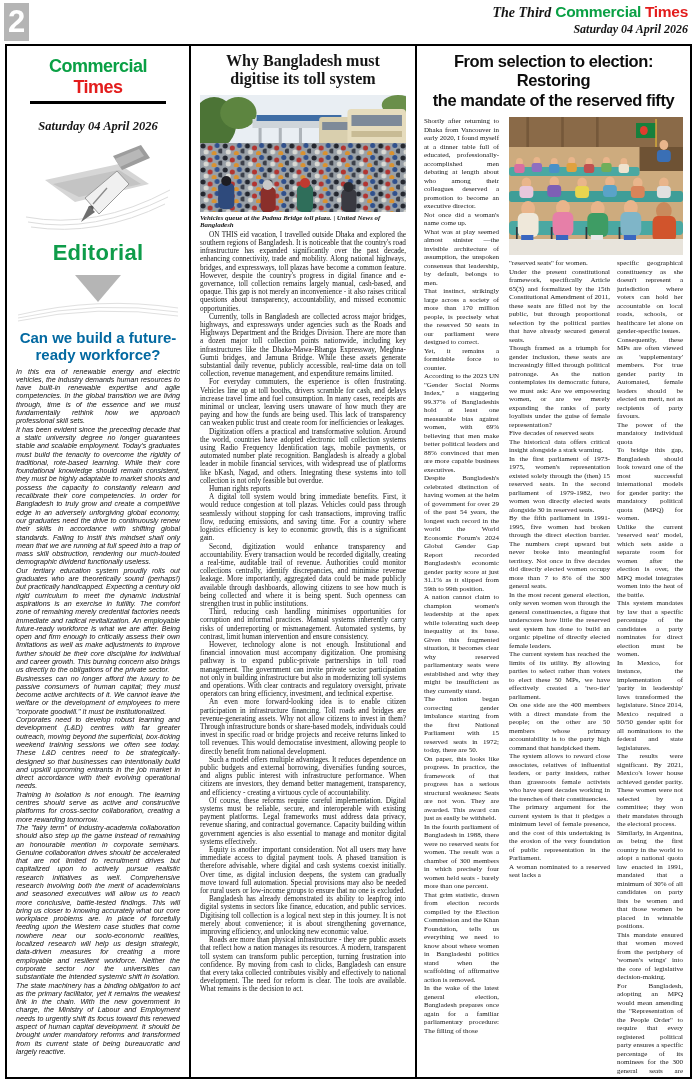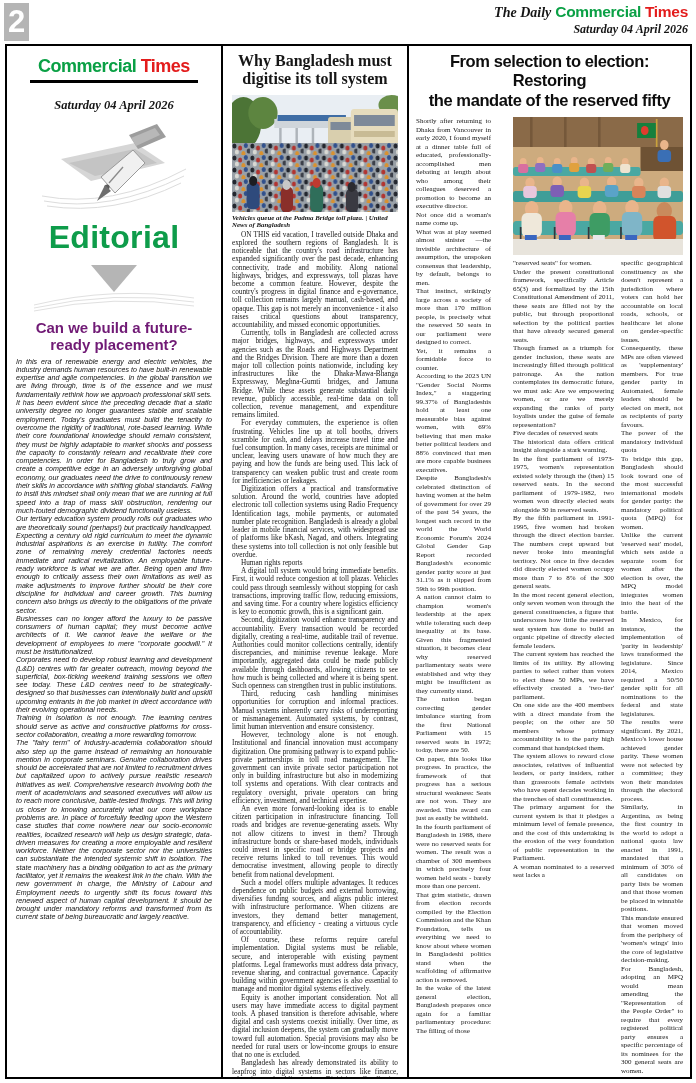--- a/index.html
+++ b/index.html
@@ -15,69 +15,69 @@
   .mh-prefix { font-style:italic; font-weight:bold; font-size:14px; }
   .mh-green { color:#0aa045; font-family:"Liberation Sans",sans-serif; font-weight:bold; font-size:15.5px; letter-spacing:-0.3px; }
   .mh-red { color:#e31c1c; font-family:"Liberation Sans",sans-serif; font-weight:bold; font-size:15.5px; letter-spacing:-0.3px; }
   .mh-date { font-style:italic; font-weight:bold; font-size:12px; margin-top:2px; }
 
   
   .frame { position:absolute; top:44px; left:5px; width:687px; height:1035px;
     border:2px solid #000; display:flex; overflow:hidden; background:#fff; }
 
   
-  .col-left { width:216px; border-right:2px solid #000; padding:10px 9px 8px;
+  .col-left { width:184px; border-right:2px solid #000; padding:10px 9px 8px;
     overflow:hidden; position:relative; }
   .ct-logo { text-align:center; font-family:"Liberation Sans",sans-serif;
     font-weight:bold; font-size:18px; letter-spacing:-0.5px;
     border-bottom:3px solid #000; padding-bottom:3px; margin:0 14px; }
   .ct-green { color:#0aa045; } .ct-red { color:#e31c1c; }
   .ed-date { text-align:center; font-style:italic; font-weight:bold; font-size:12.5px; margin-top:15px; }
   .pen-wrap { text-align:center; margin-top:8px; position:relative; z-index:1; }
   .ed-label { color:#0e9c4a; font-family:"Liberation Sans",sans-serif; font-weight:bold;
-    font-size:32px; text-align:center; letter-spacing:0.3px; margin-top:2px; position:relative; z-index:1; }
+    font-size:22px; text-align:center; letter-spacing:0.3px; margin-top:2px; position:relative; z-index:1; }
   .tri { width:0; height:0; border-left:23px solid transparent; border-right:23px solid transparent;
     border-top:27px solid #b5b5b5; margin:9px auto 0; }
   .swoosh-wrap { text-align:center; margin-top:-4px; }
-  .ed-title { color:#701a75; font-family:"Liberation Sans",sans-serif; font-weight:bold;
+  .ed-title { color:#0369a1; font-family:"Liberation Sans",sans-serif; font-weight:bold;
     font-size:15px; text-align:center; line-height:1.12; margin:2px 0 4px; position:relative; z-index:1; }
   .ed-body { font-family:"Liberation Sans",sans-serif; font-style:italic; font-size:7.1px;
     line-height:8.3px; text-align:justify; color:#121212; position:relative; z-index:1; }
   .ed-body p { margin:0; }
 
   
-  .col-mid { width:186px; border-right:2px solid #000; padding:6px 9px 4px; overflow:hidden; }
+  .col-mid { width:226px; border-right:2px solid #000; padding:6px 9px 4px; overflow:hidden; }
   .mid-title { font-weight:bold; font-size:16px; text-align:center; line-height:1.15; margin:0 4px 6px; }
   .photo-toll { width:100%; height:117px; display:block; }
   .mid-caption { font-size:6.9px; font-style:italic; font-weight:bold; margin:2px 0 3px; }
   .mid-body { font-size:7.25px; line-height:8.2px; text-align:justify; }
   .mid-body p { margin:0; text-indent:9px; }
 
   
   .col-right { flex:1; padding:6px 7px 4px; overflow:hidden; }
   .r-title { font-family:"Liberation Sans",sans-serif; font-weight:bold; font-size:16.5px;
     line-height:1.18; text-align:center; letter-spacing:-0.4px; margin:0 0 7px; color:#0d0d0d; }
-  .r-row { display:flex; gap:22px; height:958px; overflow:hidden; }
+  .r-row { display:flex; gap:10px; height:958px; overflow:hidden; }
   .r-c1 { width:75px; overflow:hidden; }
   .r-main { flex:1; overflow:hidden; }
   .photo-parl { width:100%; height:138px; display:block; }
   .r-cols { display:flex; gap:7px; margin-top:4px; }
   .r-c2 { width:101px; overflow:hidden; }
   .r-c3 { flex:1; overflow:hidden; }
   .r-text { font-size:7px; line-height:8.5px; text-align:justify; }
   .r-text p { margin:0; }
 </style>
 </head>
 <body>
 
 <div class="header">
   <div class="pagenum">2</div>
   <div class="masthead">
     <div>
-      <span class="mh-prefix">The Daily</span>
+      <span class="mh-prefix">The Third</span>
       <span class="mh-green">Commercial</span>
       <span class="mh-red">Times</span>
     </div>
     <div class="mh-date">Saturday 04 April 2026</div>
   </div>
 </div>
 
 <div class="frame">
 
   <div class="col-left">
@@ -112,21 +112,21 @@
         <g fill="none" stroke="#e0e0e0" stroke-width="1">
           <path d="M0,20 Q80,2 160,14"></path>
             <path d="M0,23 Q80,6 160,18"></path>
             <path d="M0,17 Q80,-2 160,10"></path>
         </g>
       </svg>
     </div>
 
     <div class="ed-title">
       <div>Can we build a future-</div>
-      <div>ready placement?</div>
+      <div>ready workforce?</div>
     </div>
 
     <div class="ed-body">
         <p>In this era of renewable energy and electric vehicles, the industry demands human resources to have built-in renewable expertise and agile competencies. In the global transition we are living through, time is of the essence and we must fundamentally rethink how we approach professional skill sets.</p>
         <p>It has been evident since the preceding decade that a static university degree no longer guarantees stable and scalable employment. Today's graduates must build the tenacity to overcome the rigidity of traditional, rote-based learning.  While their core foundational knowledge should remain consistent, they must be highly adaptable to market shocks and possess the capacity to constantly relearn and recalibrate their core competencies. In order for Bangladesh to truly grow and create a competitive edge in an adversely unforgiving global economy, our graduates need the drive to continuously renew their skills in accordance with shifting global standards.  Failing to instil this mindset shall only mean that we are running at full speed into a trap of mass skill obstruction, rendering our much-touted demographic dividend functionally useless.</p>
         <p>Our tertiary education system proudly rolls out graduates who are theoretically sound (perhaps!) but practically handicapped. Expecting a century old rigid curriculum to meet the dynamic industrial aspirations is an exercise in futility.  The comfort zone of remaining merely credential factories needs immediate and radical revitalization. An employable future-ready workforce is what we are after.   Being open and firm enough to critically assess their own limitations as well as make adjustments to improve further should be their core discipline for individual and career growth. This burning concern also brings us directly to the obligations of the private sector.</p>
         <p>Businesses can no longer afford the luxury to be passive consumers of human capital; they must become active architects of it.  We cannot leave the welfare or the development of employees to mere "corporate goodwill." It must be institutionalized.</p>
         <p>Corporates need to develop robust learning and development (L&amp;D) centres with far greater outreach, moving beyond the superficial, box-ticking weekend training sessions we often see today. These L&amp;D centres need to be strategically-designed so that businesses can intentionally build and upskill upcoming entrants in the job market in direct accordance with their evolving operational needs.</p>
         <p>Training in isolation is not enough. The learning centres should serve as active and constructive platforms for cross-sector collaboration, creating a more rewarding tomorrow.</p>
         <p>The "fairy term" of industry-academia collaboration should also step up the game instead of remaining an honourable mention in corporate seminars.  Genuine collaboration drives should be accelerated that are not limited to recruitment drives but capitalized upon to actively pursue realistic research initiatives as well.  Comprehensive research involving both the merit of academicians and seasoned executives will allow us to reach more conclusive, battle-tested findings. This will bring us closer to knowing accurately what our core workplace problems are. In place of forcefully feeding upon the Western case studies that come nowhere near our socio-economic realities, localized research will help us design strategic, data-driven measures for creating a more employable and resilient workforce. Neither the corporate sector nor the universities can substantiate the intended systemic shift in isolation. The state machinery has a binding obligation to act as the primary facilitator, yet it remains the weakest link in the chain. With the new government in charge, the Ministry of Labour and Employment needs to urgently shift its focus toward this renewed aspect of human capital development. It should be brought under mandatory reforms and transformed from its current state of being bureaucratic and largely reactive.</p>
@@ -292,30 +292,31 @@
               <p>"reserved seats" for women.</p>
               <p>Under the present constitutional framework, specifically Article 65(3) and formalized by the 15th Constitutional Amendment of 2011, these seats are filled not by the public, but through proportional selection by the political parties that have already secured general seats.</p>
               <p>Though framed as a triumph for gender inclusion, these seats are increasingly filled through political patronage. As the nation contemplates its democratic future, we must ask: Are we empowering women, or are we merely expanding the ranks of party loyalists under the guise of female representation?</p>
               <p>Five decades of reserved seats</p>
               <p>The historical data offers critical insight alongside a stark warning.</p>
               <p>In the first parliament of 1973-1975, women's representation existed solely through the (then) 15 reserved seats. In the second parliament of 1979-1982, two women won directly elected seats alongside 30 in reserved seats.</p>
               <p>By the fifth parliament in 1991-1995, five women had broken through the direct election barrier. The numbers crept upward but never broke into meaningful territory. Not once in five decades did directly elected women occupy more than 7 to 8% of the 300 general seats.</p>
               <p>In the most recent general election, only seven women won through the general constituencies, a figure that underscores how little the reserved seat system has done to build an organic pipeline of directly elected female leaders.</p>
               <p>The current system has reached the limits of its utility. By allowing parties to select rather than voters to elect these 50 MPs, we have effectively created a 'two-tier' parliament.</p>
               <p>On one side are the 400 members with a direct mandate from the people; on the other are 50 members whose primary accountability is to the party high command that handpicked them.</p>
-              <p>The system allows to reward close associates, relatives of influential leaders, or party insiders, rather than grassroots female activists who have spent decades working in the trenches of shall constituencies.</p>
+              <p>The system allows to reward close associates, relatives of influential leaders, or party insiders, rather than grassroots female activists who have spent decades working in the trenches of their constituencies.</p>
               <p>The primary argument for the current system is that it pledges a minimum level of female presence, and the cost of this undertaking is the erosion of the very foundation of public representation in the Parliament.</p>
               <p>A woman nominated to a reserved seat lacks a</p>
             </div>
           <div class="r-c3 r-text">
               <p>specific geographical constituency as she doesn't represent a jurisdiction where voters can hold her accountable on local roads, schools, or healthcare let alone on gender-specific issues.</p>
               <p>Consequently, these MPs are often viewed as 'supplementary' members. For true gender parity in Automated, female leaders should be elected on merit, not as recipients of party favours.</p>
               <p>The power of the mandatory individual quota</p>
               <p>To bridge this gap, Bangladesh should look toward one of the most successful international models for gender parity: the mandatory political quota (MPQ) for women.</p>
               <p>Unlike the current 'reserved seat' model, which sets aside a separate room for women after the election is over, the MPQ model integrates women into the heat of the battle.</p>
+              <p>This system mandates by law that a specific percentage of the candidates a party nominates for direct election must be women.</p>
               <p>In Mexico, for instance, the implementation of 'parity in leadership' laws transformed the legislature. Since 2014, Mexico required a 50/50 gender split for all nominations to the federal and state legislatures.</p>
               <p>The results were significant. By 2021, Mexico's lower house achieved gender parity. These women were not selected by a committee; they won their mandates through the electoral process.</p>
               <p>Similarly, in Argentina, as being the first country in the world to adopt a national quota law enacted in 1991, mandated that a minimum of 30% of all candidates on party lists be women and that those women be placed in winnable positions.</p>
               <p>This mandate ensured that women moved from the periphery of 'women's wings' into the core of legislative decision-making.</p>
               <p>For Bangladesh, adopting an MPQ would mean amending the "Representation of the People Order" to require that every registered political party ensures a specific percentage of its nominees for the 300 general seats are women.</p>
               <p>To prevent parties from assigning women solely to non-viable constituencies, legislation may incorporate placement mandates. These mandates would obligate parties to nominate women in a balanced range of strongholds as well as competitive districts.</p>
             </div>
         </div>
       </div>
     </div>

